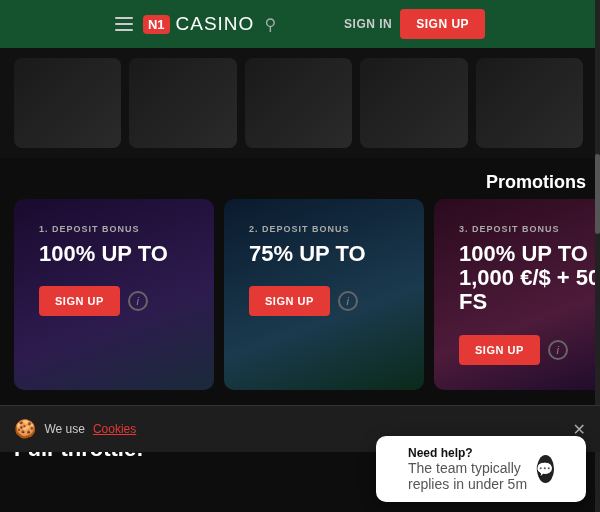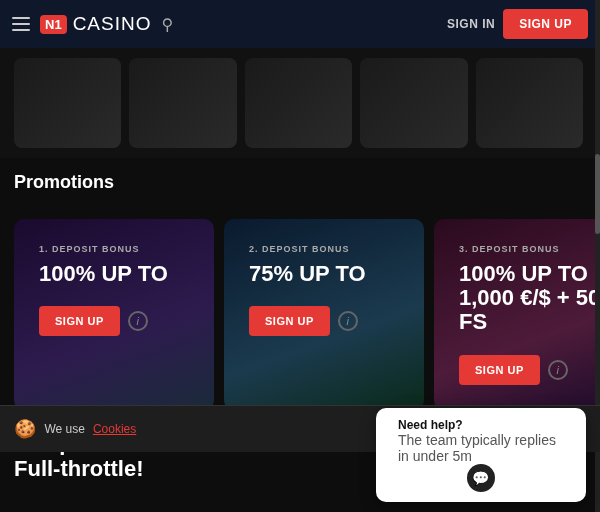--- a/index.html
+++ b/index.html
@@ -8,26 +8,26 @@
       color: #fff;
       font-family: Arial, sans-serif;
       width: 600px;
       height: 512px;
       overflow: hidden;
       position: relative;
     }
 
     
     .header {
-      background: #0f172a;
+      background: #14532d;
       height: 48px;
       display: flex;
       align-items: center;
       padding: 0 12px;
-      justify-content: space-between;
+      justify-content: center;
       gap: 44px;
     }
     .header-left {
       display: flex;
       align-items: center;
       gap: 10px;
     }
     .hamburger-icon {
       width: 18px;
       height: 14px;
@@ -112,21 +112,22 @@
       width: 100%;
       height: 100%;
       background: linear-gradient(135deg, #1a1a1a 0%, #2a2a2a 100%);
     }
 
     
     .promotions-header {
       display: flex;
       align-items: flex-end;
       justify-content: space-between;
-      padding: 14px 14px 26px 14px;
+      padding: 14px 14px 6px 14px;
+      flex-direction: column;
     }
     .promotions-title {
       font-size: 18px;
       font-weight: 700;
       color: #fff;
     }
     .see-all-btn {
       background: #2a2a2a;
       border: none;
       color: #ccc;
@@ -279,27 +280,26 @@
     }
 
     
     .chat-widget {
       position: absolute;
       bottom: 10px;
       right: 14px;
       background: #fff;
       color: #111;
       border-radius: 10px;
-      padding: 10px 22px;
+      padding: 10px 32px;
       width: 210px;
       box-shadow: 0 4px 16px rgba(0,0,0,0.4);
       display: flex;
       align-items: center;
       justify-content: space-between;
-      flex-direction: column;
     }
     .chat-text-block {}
     .chat-need-help {
       font-size: 12px;
       font-weight: 700;
       color: #111;
     }
     .chat-subtext {
       font-size: 14px;
       color: #555;

